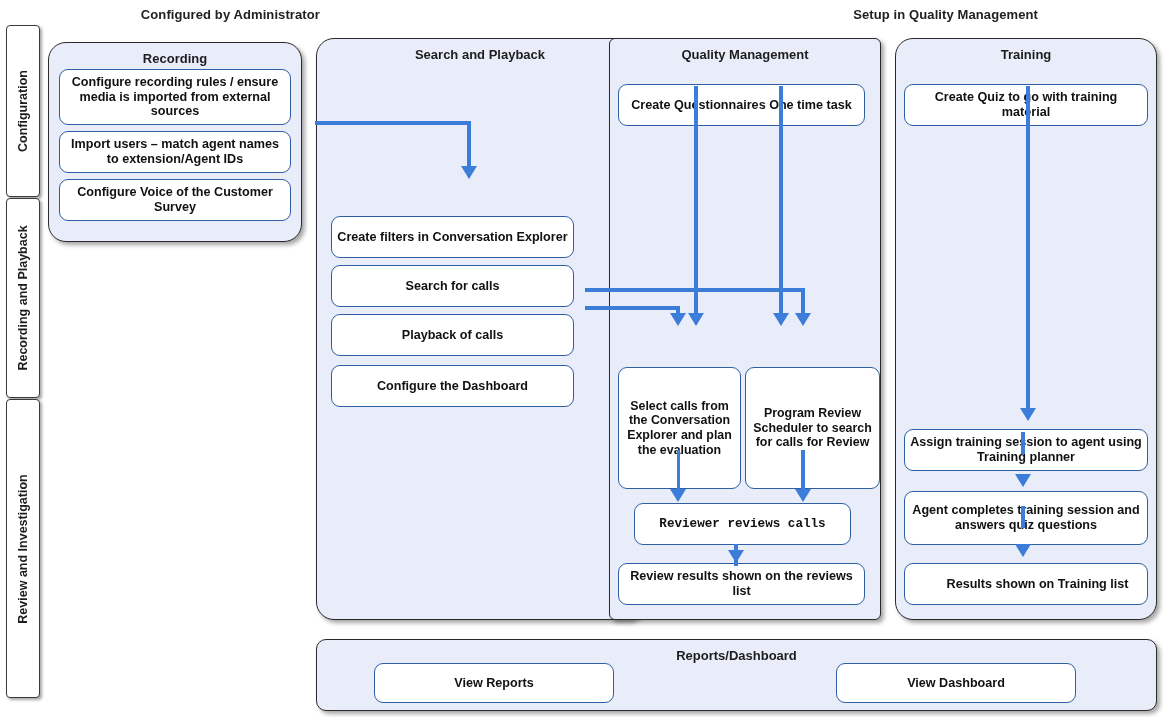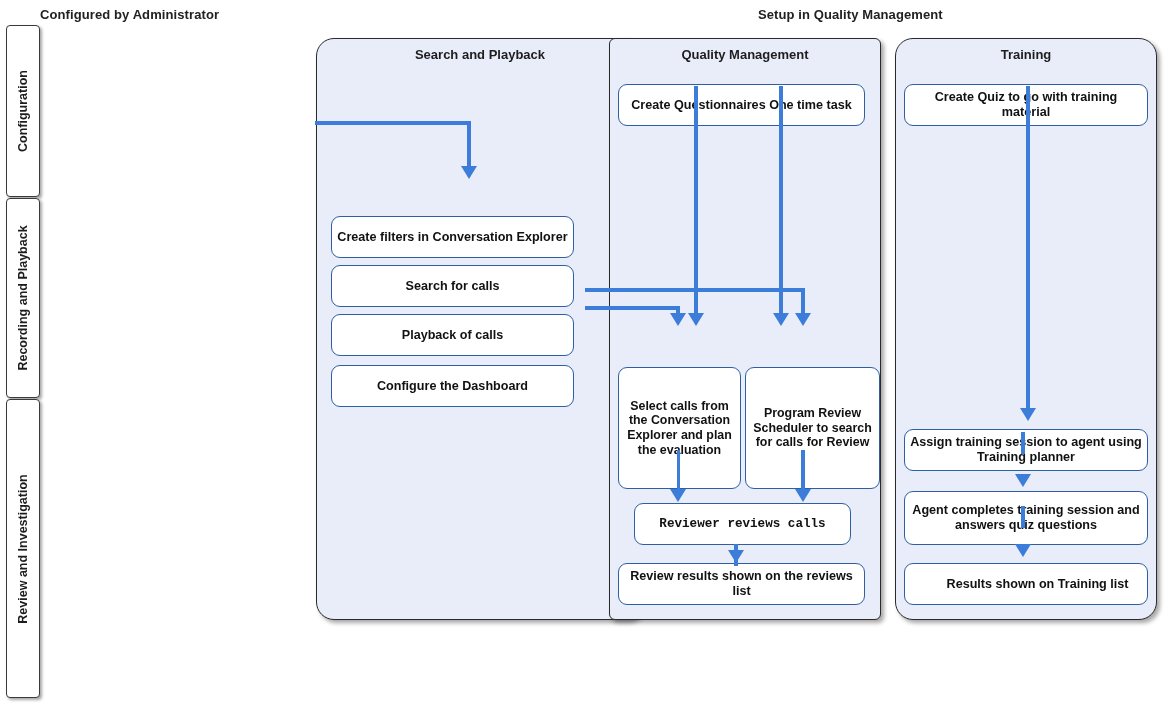--- a/index.html
+++ b/index.html
@@ -6,21 +6,21 @@
   body{
     width:1169px;height:717px;position:relative;overflow:hidden;
     font-family:"Liberation Sans","DejaVu Sans",sans-serif;
     color:#1a1a1a;
   }
   .canvas{position:absolute;left:0;top:0;width:1169px;height:717px;}
 
   
   .col-title{
     position:absolute;font-size:13px;font-weight:bold;color:#212121;
-    text-align:left;white-space:nowrap;letter-spacing:.1px;
+    text-align:right;white-space:nowrap;letter-spacing:.1px;
   }
 
   
   .lane{
     position:absolute;left:6px;width:32px;
     background:#ffffff;border:1.3px solid #3a3a3a;border-radius:4px;
     box-shadow:2px 2px 3px rgba(0,0,0,.35);
   }
   .lane .lane-txt{
     position:absolute;left:50%;top:50%;
@@ -70,20 +70,26 @@
   <div class="lane" style="top:25px;height:170px;">
     <span class="lane-txt" style="max-width: 172px;">Configuration</span>
   </div>
   <div class="lane" style="top:198px;height:198px;">
     <span class="lane-txt" style="max-width: 200px;">Recording and Playback</span>
   </div>
   <div class="lane" style="top:399px;height:297px;">
     <span class="lane-txt" style="max-width: 299px;">Review and Investigation</span>
   </div>
 
+  <div class="group" style="left:48px;top:42px;width:252px;height:198px;">
+    <div class="group-title">Recording</div>
+    <div class="node" style="left:10px;top:26px;width:232px;height:56px;">Configure recording rules / ensure media is imported from external sources</div>
+    <div class="node" style="left:10px;top:88px;width:232px;height:42px;">Import users – match agent names to extension/Agent IDs</div>
+    <div class="node" style="left:10px;top:136px;width:232px;height:42px;">Configure Voice of the Customer Survey</div>
+  </div>
 
   <div class="group" style="left:316px;top:38px;width:280px;height:580px;padding-left:46px;">
     <div class="group-title">Search and Playback</div>
     <div class="node" style="left:14px;top:177px;width:243px;height:42px;">Create filters in Conversation Explorer</div>
     <div class="node" style="left:14px;top:226px;width:243px;height:42px;">Search for calls</div>
     <div class="node" style="left:14px;top:275px;width:243px;height:42px;">Playback of calls</div>
     <div class="node" style="left:14px;top:326px;width:243px;height:42px;">Configure the Dashboard</div>
   </div>
 
   <div class="group" style="left:609px;top:38px;width:270px;height:580px;border-radius:6px;">
@@ -96,20 +102,25 @@
   </div>
 
   <div class="group" style="left:895px;top:38px;width:260px;height:580px;">
     <div class="group-title">Training</div>
     <div class="node" style="left:8px;top:45px;width:244px;height:42px;">Create Quiz to go with training material</div>
     <div class="node" style="left:8px;top:390px;width:244px;height:42px;">Assign training session to agent using Training planner</div>
     <div class="node" style="left:8px;top:452px;width:244px;height:54px;">Agent completes training session and answers quiz questions</div>
     <div class="node" style="left:8px;top:524px;width:244px;height:42px;padding-left:28px;">Results shown on Training list</div>
   </div>
 
+  <div class="group" style="left:316px;top:639px;width:839px;height:70px;border-radius:10px;">
+    <div class="group-title">Reports/Dashboard</div>
+    <div class="node" style="left:57px;top:23px;width:240px;height:40px;">View Reports</div>
+    <div class="node" style="left:519px;top:23px;width:240px;height:40px;">View Dashboard</div>
+  </div>
 
   <div class="hline" style="left:315px;top:121px;width:156px;"></div>
   <div class="vline" style="left:467px;top:121px;height:53px;"></div>
   <div class="arrow" style="left:460.5px;top:166px;"></div>
 
   <div class="vline" style="left:694px;top:86px;height:237px;"></div>
   <div class="arrow" style="left:687.5px;top:313px;"></div>
 
   <div class="vline" style="left:779px;top:86px;height:237px;"></div>
   <div class="arrow" style="left:772.5px;top:313px;"></div>

